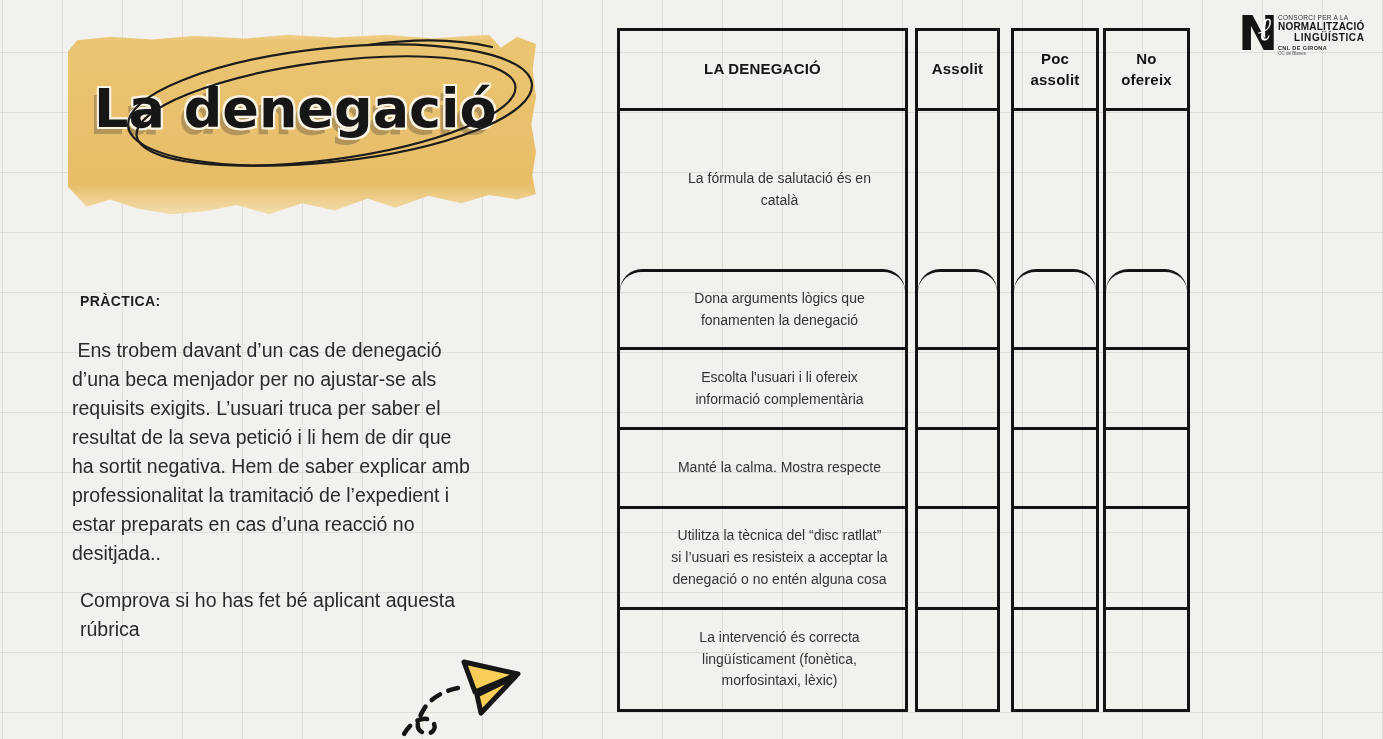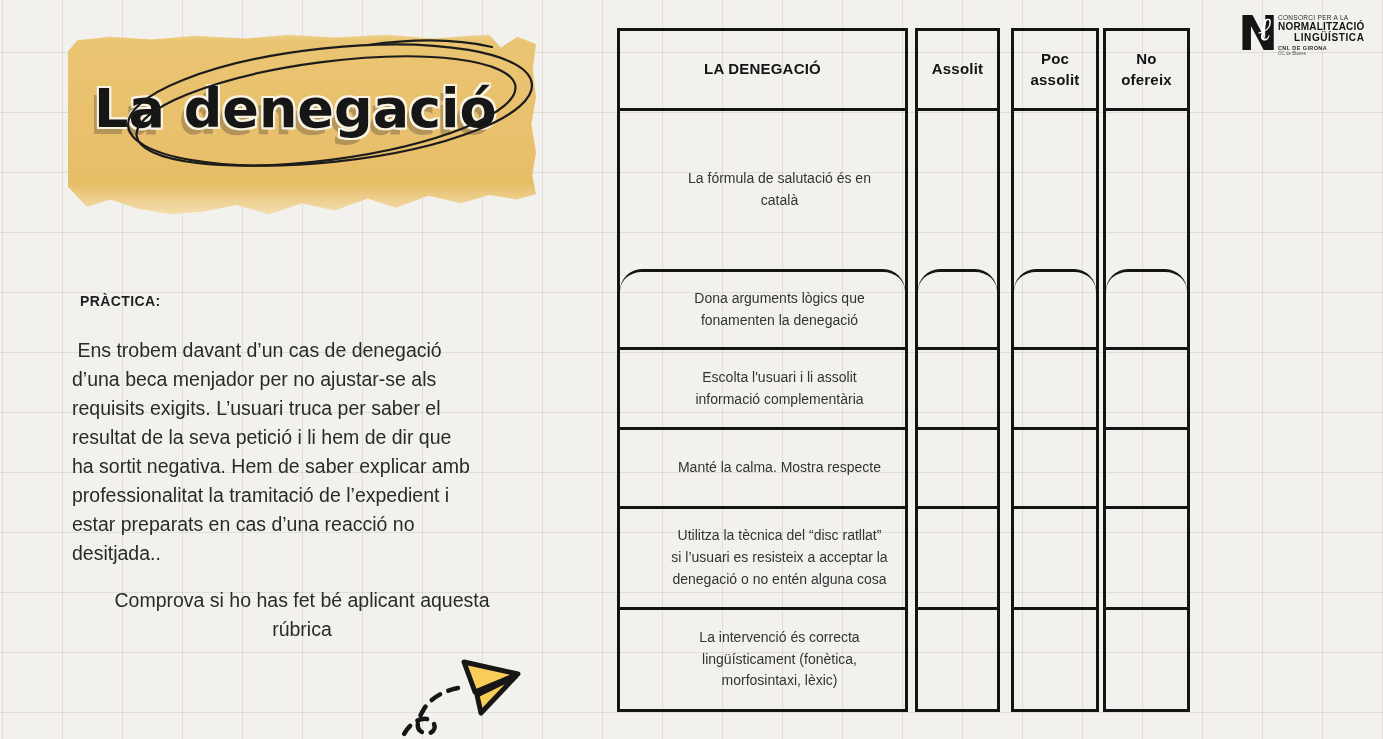--- a/index.html
+++ b/index.html
@@ -41,22 +41,22 @@
   
   .practice-heading{
     position:absolute;left:68px;top:281px;width:450px;margin:12px;
     text-align:left;font-weight:bold;font-size:14px;letter-spacing:0.4px;color:#1f1f1f;
   }
   .practice-paragraph{
     position:absolute;left:72px;top:336px;width:480px;margin:0;
     font-size:19.5px;line-height:29px;color:#2a2a2a;white-space:pre-wrap;
   }
   .practice-footer{
-    position:absolute;left:62px;top:586px;width:480px;margin:0;
-    font-size:19.5px;line-height:29px;color:#2a2a2a;white-space:pre-wrap;text-align:center;
+    position:absolute;left:80px;top:586px;width:480px;margin:0;
+    font-size:19.5px;line-height:29px;color:#2a2a2a;white-space:pre-wrap;
   }
 
   
   .rubric{position:absolute;left:617px;top:28px;width:573px;height:684px;}
   .colbox{position:absolute;top:0;border:3px solid #141414;}
   .colbox.c0{left:0;width:285px;}
   .colbox.c1{left:298px;width:79px;}
   .colbox.c2{left:394px;width:82px;}
   .colbox.c3{left:486px;width:81px;}
   .cell{
@@ -119,21 +119,21 @@
   <p class="practice-footer">Comprova si ho has fet bé aplicant aquesta
 rúbrica</p>
 
   <div class="rubric">
     <div class="colbox c0">
       <div class="cell h0 head">LA DENEGACIÓ</div>
       <div class="cell h1 crit">La fórmula de salutació és en
 català</div>
       <div class="cell h2 crit">Dona arguments lògics que
 fonamenten la denegació</div>
-      <div class="cell h3 crit">Escolta l'usuari i li assolit
+      <div class="cell h3 crit">Escolta l'usuari i li ofereix
 informació complementària</div>
       <div class="cell h4 crit">Manté la calma. Mostra respecte</div>
       <div class="cell h5 crit">Utilitza la tècnica del “disc ratllat”
 si l’usuari es resisteix a acceptar la
 denegació o no entén alguna cosa</div>
       <div class="cell h6 crit">La intervenció és correcta
 lingüísticament (fonètica,
 morfosintaxi, lèxic)</div>
     </div>
     <div class="colbox c1">

